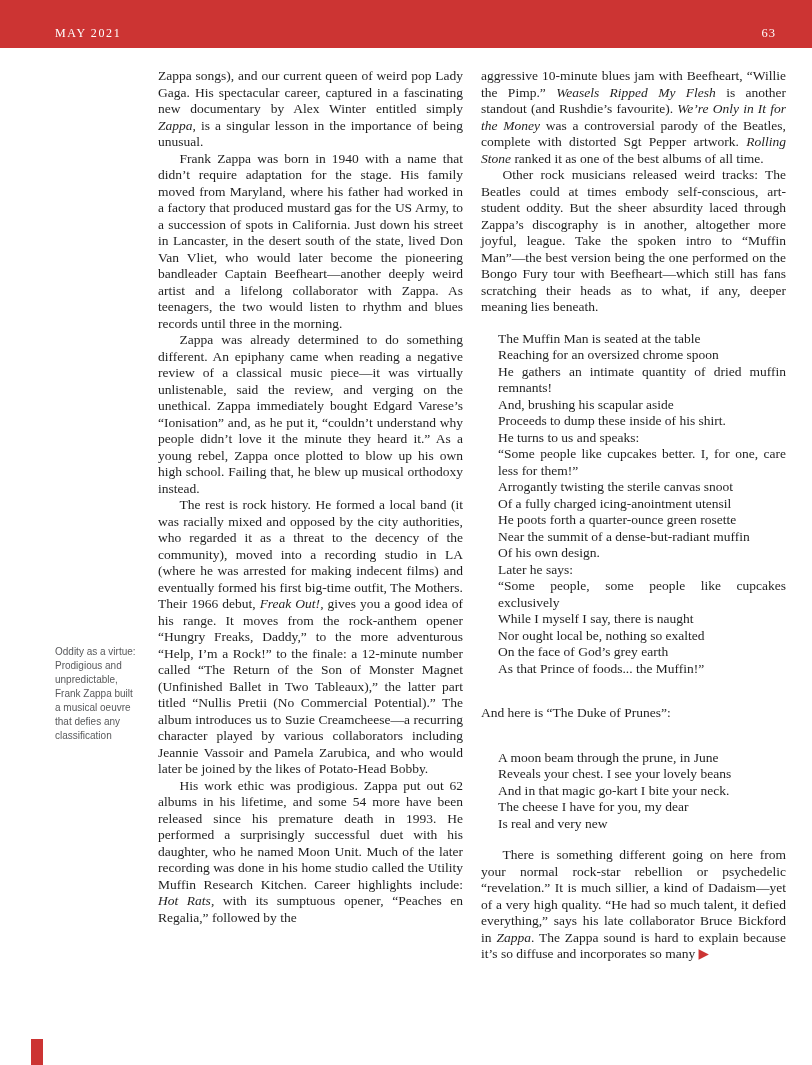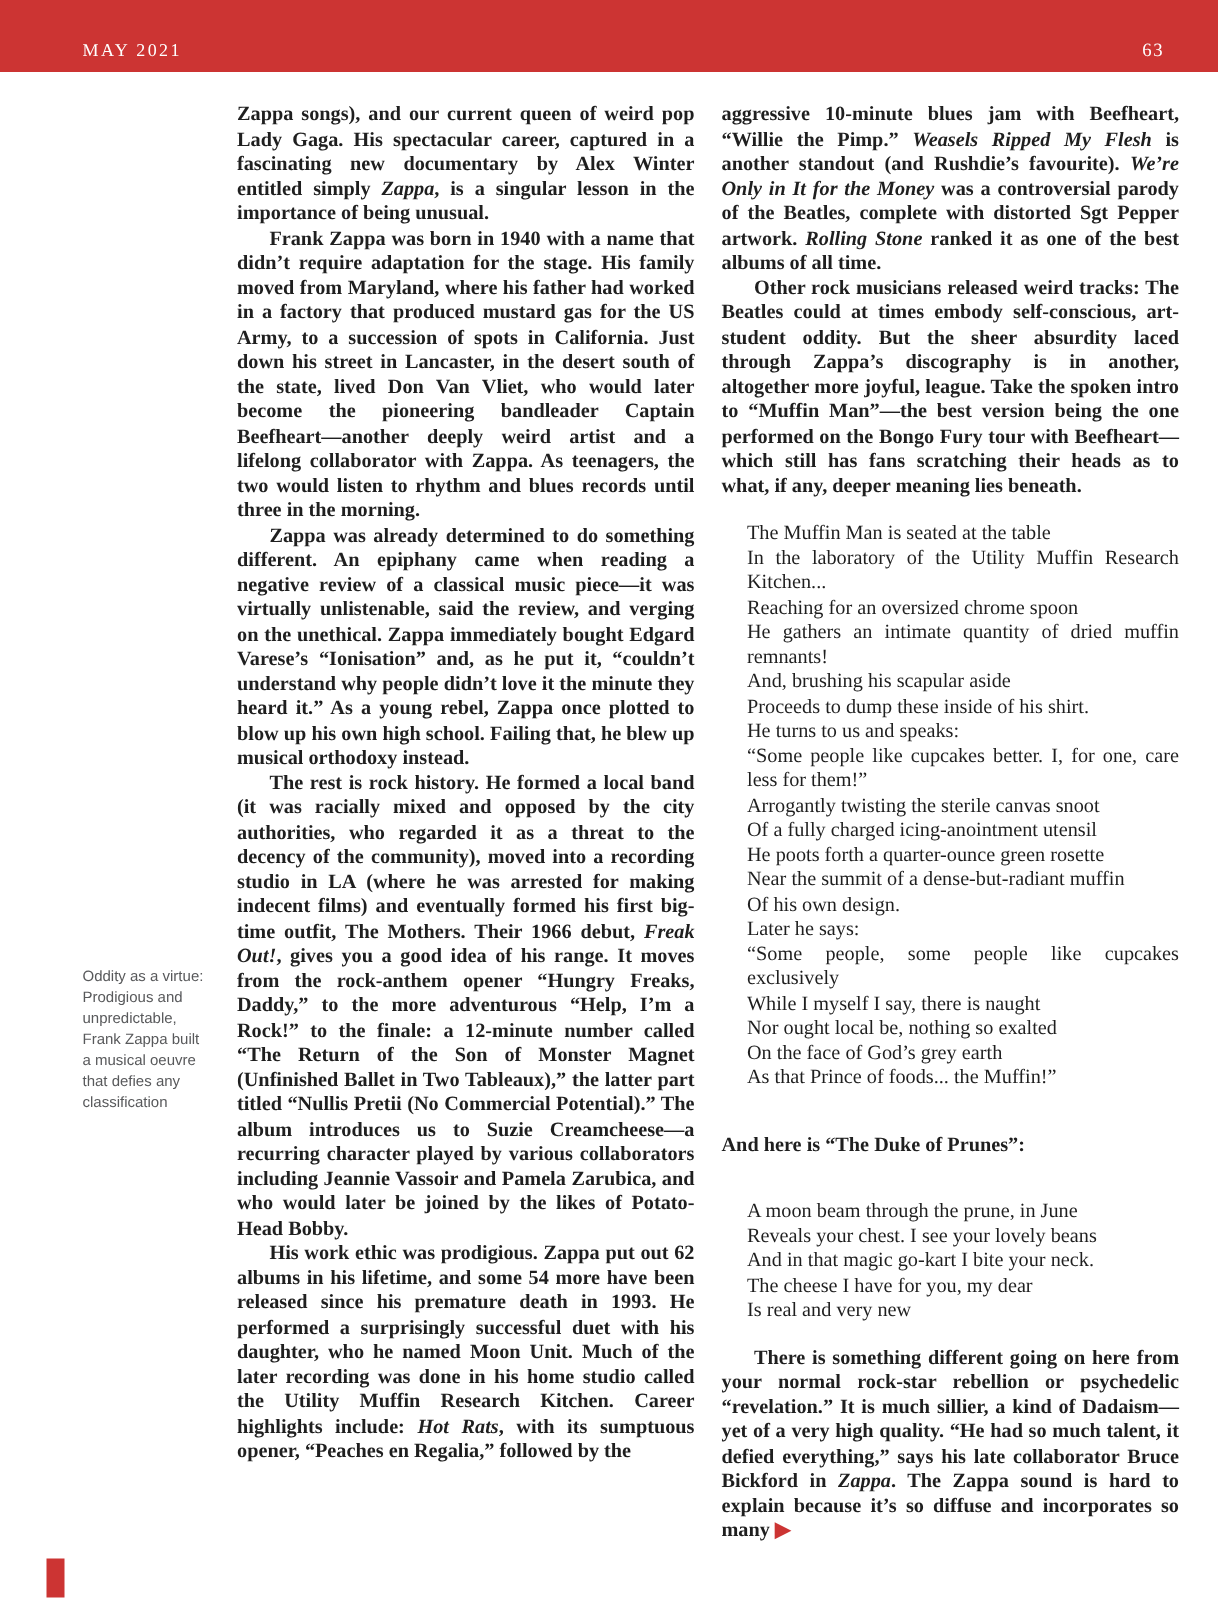--- a/index.html
+++ b/index.html
@@ -18,21 +18,21 @@
     position:absolute;right:36px;bottom:7px;color:#ffffff;
     font-size:12.5px;letter-spacing:1px;font-family:"Liberation Serif",serif;
   }
   .content{
     position:absolute;left:158px;top:68px;width:628px;
     display:flex;gap:18px;
   }
   .col{
     width:305px;font-size:13.5px;line-height:16.5px;text-align:justify;
   }
-  .para{margin:0;font-weight:bold;}
+  .para{margin:0;}
   .para.indent{text-indent:1.6em;}
   .para.standalone{margin:28px 0;text-align:left;}
   .verse{
     margin:15px 0 15px 17px;
   }
   .verse-line{text-align:justify;}
   .sidebar-note{
     position:absolute;left:55px;top:645px;width:100px;
     font-family:"Liberation Sans", sans-serif;font-size:10px;line-height:14px;
     color:#58595b;text-align:left;
@@ -66,21 +66,20 @@
       <p class="para indent"><span>Frank Zappa was born in 1940 with a name that didn’t require adaptation for the stage. His family moved from Maryland, where his father had worked in a factory that produced mustard gas for the US Army, to a succession of spots in California. Just down his street in Lancaster, in the desert south of the state, lived Don Van Vliet, who would later become the pioneering bandleader Captain Beefheart—another deeply weird artist and a lifelong collaborator with Zappa. As teenagers, the two would listen to rhythm and blues records until three in the morning.</span></p>
       <p class="para indent"><span>Zappa was already determined to do something different. An epiphany came when reading a negative review of a classical music piece—it was virtually unlistenable, said the review, and verging on the unethical. Zappa immediately bought Edgard Varese’s “Ionisation” and, as he put it, “couldn’t understand why people didn’t love it the minute they heard it.” As a young rebel, Zappa once plotted to blow up his own high school. Failing that, he blew up musical orthodoxy instead.</span></p>
       <p class="para indent"><span>The rest is rock history. He formed a local band (it was racially mixed and opposed by the city authorities, who regarded it as a threat to the decency of the community), moved into a recording studio in LA (where he was arrested for making indecent films) and eventually formed his first big-time outfit, The Mothers. Their 1966 debut, </span><i>Freak Out!</i><span>, gives you a good idea of his range. It moves from the rock-anthem opener “Hungry Freaks, Daddy,” to the more adventurous “Help, I’m a Rock!” to the finale: a 12-minute number called “The Return of the Son of Monster Magnet (Unfinished Ballet in Two Tableaux),” the latter part titled “Nullis Pretii (No Commercial Potential).” The album introduces us to Suzie Creamcheese—a recurring character played by various collaborators including Jeannie Vassoir and Pamela Zarubica, and who would later be joined by the likes of Potato-Head Bobby.</span></p>
       <p class="para indent"><span>His work ethic was prodigious. Zappa put out 62 albums in his lifetime, and some 54 more have been released since his premature death in 1993. He performed a surprisingly successful duet with his daughter, who he named Moon Unit. Much of the later recording was done in his home studio called the Utility Muffin Research Kitchen. Career highlights include: </span><i>Hot Rats</i><span>, with its sumptuous opener, “Peaches en Regalia,” followed by the</span></p>
     </div>
   <div class="col">
       <p class="para"><span>aggressive 10-minute blues jam with Beefheart, “Willie the Pimp.” </span><i>Weasels Ripped My Flesh</i><span> is another standout (and Rushdie’s favourite). </span><i>We’re Only in It for the Money</i><span> was a controversial parody of the Beatles, complete with distorted Sgt Pepper artwork. </span><i>Rolling Stone</i><span> ranked it as one of the best albums of all time.</span></p>
       <p class="para indent"><span>Other rock musicians released weird tracks: The Beatles could at times embody self-conscious, art-student oddity. But the sheer absurdity laced through Zappa’s discography is in another, altogether more joyful, league. Take the spoken intro to “Muffin Man”—the best version being the one performed on the Bongo Fury tour with Beefheart—which still has fans scratching their heads as to what, if any, deeper meaning lies beneath.</span></p>
       <div class="verse">
         <div class="verse-line">The Muffin Man is seated at the table</div>
-        <div class="verse-line">In the laboratory of the Utility Muffin Research Kitchen...</div>
         <div class="verse-line">Reaching for an oversized chrome spoon</div>
         <div class="verse-line">He gathers an intimate quantity of dried muffin remnants!</div>
         <div class="verse-line">And, brushing his scapular aside</div>
         <div class="verse-line">Proceeds to dump these inside of his shirt.</div>
         <div class="verse-line">He turns to us and speaks:</div>
         <div class="verse-line">“Some people like cupcakes better. I, for one, care less for them!”</div>
         <div class="verse-line">Arrogantly twisting the sterile canvas snoot</div>
         <div class="verse-line">Of a fully charged icing-anointment utensil</div>
         <div class="verse-line">He poots forth a quarter-ounce green rosette</div>
         <div class="verse-line">Near the summit of a dense-but-radiant muffin</div>

